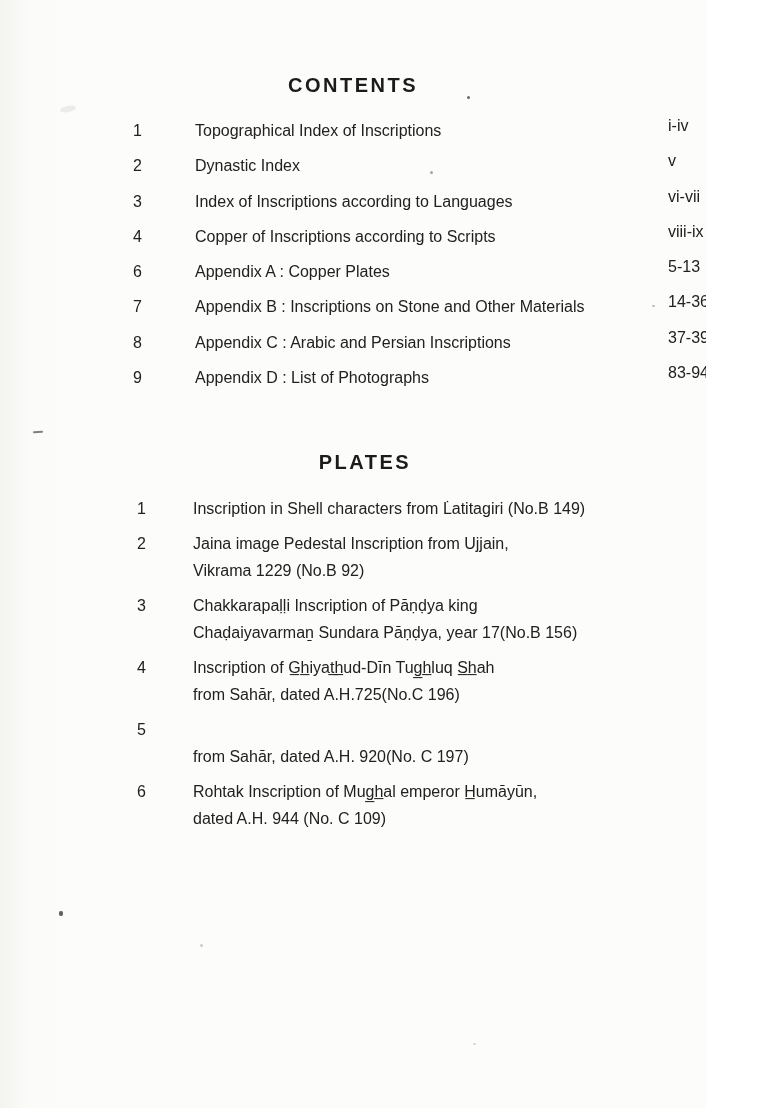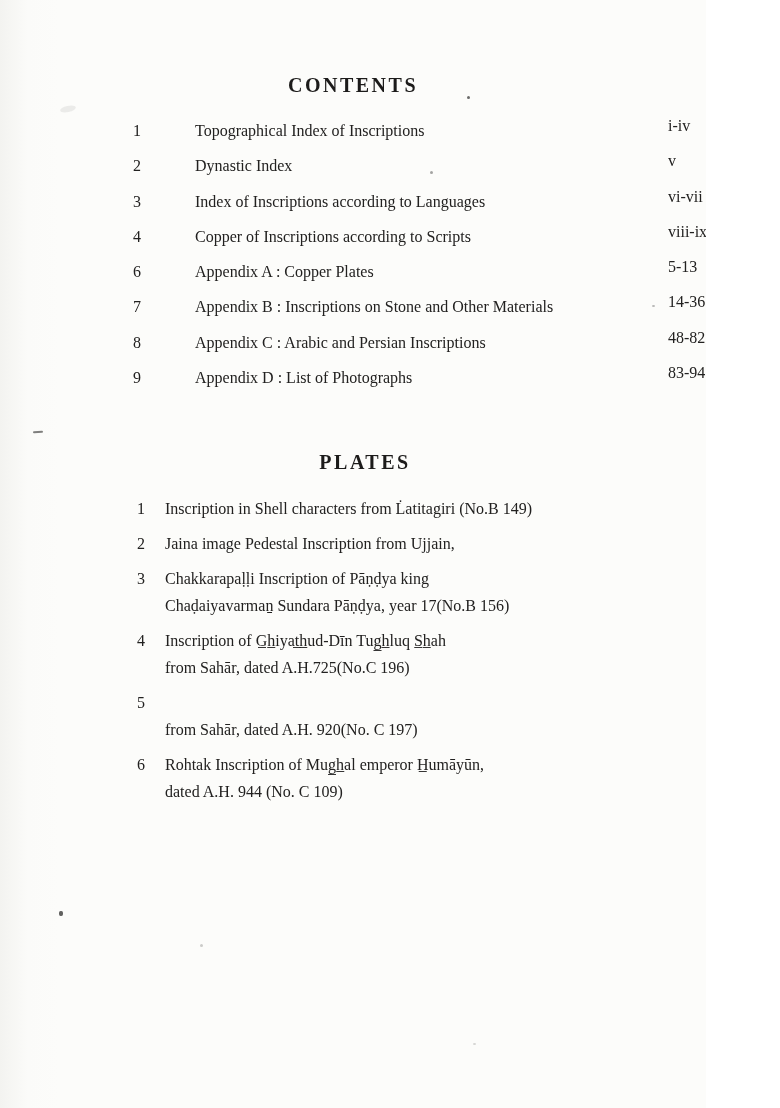--- a/index.html
+++ b/index.html
@@ -2,21 +2,21 @@
 <html><head>
 <meta charset="utf-8">
 <style>
   html,body { margin:0; padding:0; }
   .page {
     position:relative;
     width:706px; height:1108px;
     background:
       linear-gradient(90deg, #f3f3f0 0px, #fbfbf9 28px, #fcfcfa 60px, #fcfcfa 720px, #f7f7f4 780px),
       #fcfcfa;
-    font-family:Liberation Serif, serif;
+    font-family:Liberation Sans, sans-serif;
     color:#222120;
     overflow:hidden;
   }
   .heading {
     position:absolute; left:0; width:100%;
     text-align:center;
     font-weight:700;
     letter-spacing:2.5px;
     color:#1c1b1a;
   }
@@ -41,21 +41,21 @@
 
   .plates-list {
     position:absolute; left:137px; top:495px; width:580px;
   }
   .p-item {
     display:flex;
     margin-bottom:8px;
     font-size:16px; line-height:27px;
   }
   .p-num { width:28px; flex:0 0 28px; }
-  .p-text { flex:1; }
+  .p-text { flex:1;margin-left:28px; }
   .p-line { white-space:nowrap; }
 
   
   .speck { position:absolute; background:#3a3a38; border-radius:50%; }
   .sp-1 { left:467px; top:96px;  width:3px; height:3px; opacity:.75; }
   .sp-2 { left:430px; top:171px; width:3px; height:3px; opacity:.45; }
   .sp-3 { left:652px; top:305px; width:3px; height:2px; opacity:.35; }
   .sp-4 { left:59px;  top:911px; width:4px; height:5px; opacity:.8; border-radius:40%; }
   .sp-5 { left:200px; top:944px; width:3px; height:3px; opacity:.25; }
   .sp-6 { left:473px; top:1043px;width:3px; height:2px; opacity:.2; }
@@ -98,41 +98,42 @@
     <div class="c-row">
       <span class="c-num">6</span><span class="c-title">Appendix A : Copper Plates</span>
       <span class="c-pages">5-13</span>
     </div>
     <div class="c-row">
       <span class="c-num">7</span><span class="c-title">Appendix B : Inscriptions on Stone and Other Materials</span>
       <span class="c-pages">14-36</span>
     </div>
     <div class="c-row">
       <span class="c-num">8</span><span class="c-title">Appendix C : Arabic and Persian Inscriptions</span>
-      <span class="c-pages">48-82</span>
+      <span class="c-pages">37-39</span>
     </div>
     <div class="c-row">
       <span class="c-num">9</span><span class="c-title">Appendix D : List of Photographs</span>
       <span class="c-pages">83-94</span>
     </div>
   </div>
 
   <div class="heading plates-heading">PLATES</div>
 
   <div class="plates-list">
     <div class="p-item">
       <span class="p-num">1</span>
       <span class="p-text">
         <span class="p-line">Inscription in Shell characters from L̇atitagiri (No.B 149)</span>
       </span>
     </div>
     <div class="p-item">
       <span class="p-num">2</span>
       <span class="p-text">
         <span class="p-line">Jaina image Pedestal Inscription from Ujjain,</span><br>
+        <span class="p-line">Vikrama 1229 (No.B 92)</span>
       </span>
     </div>
     <div class="p-item">
       <span class="p-num">3</span>
       <span class="p-text">
         <span class="p-line">Chakkarapaḷḷi Inscription of Pāṇḍya king</span><br>
         <span class="p-line">Chaḍaiyavarmaṉ Sundara Pāṇḍya, year 17(No.B 156)</span>
       </span>
     </div>
     <div class="p-item">

